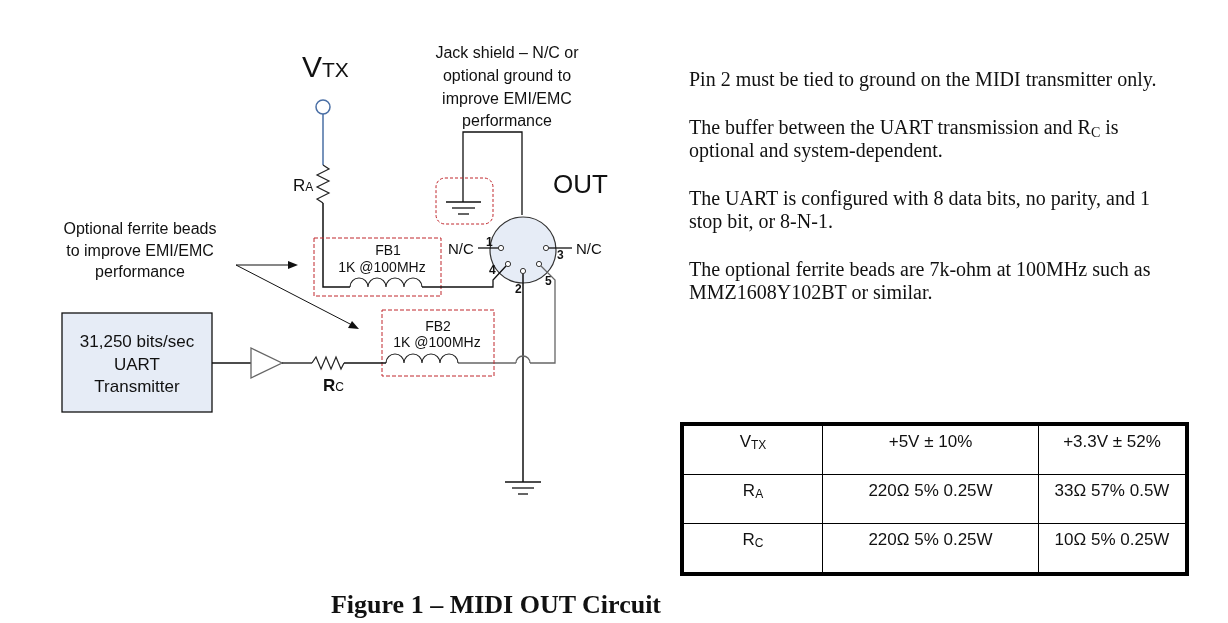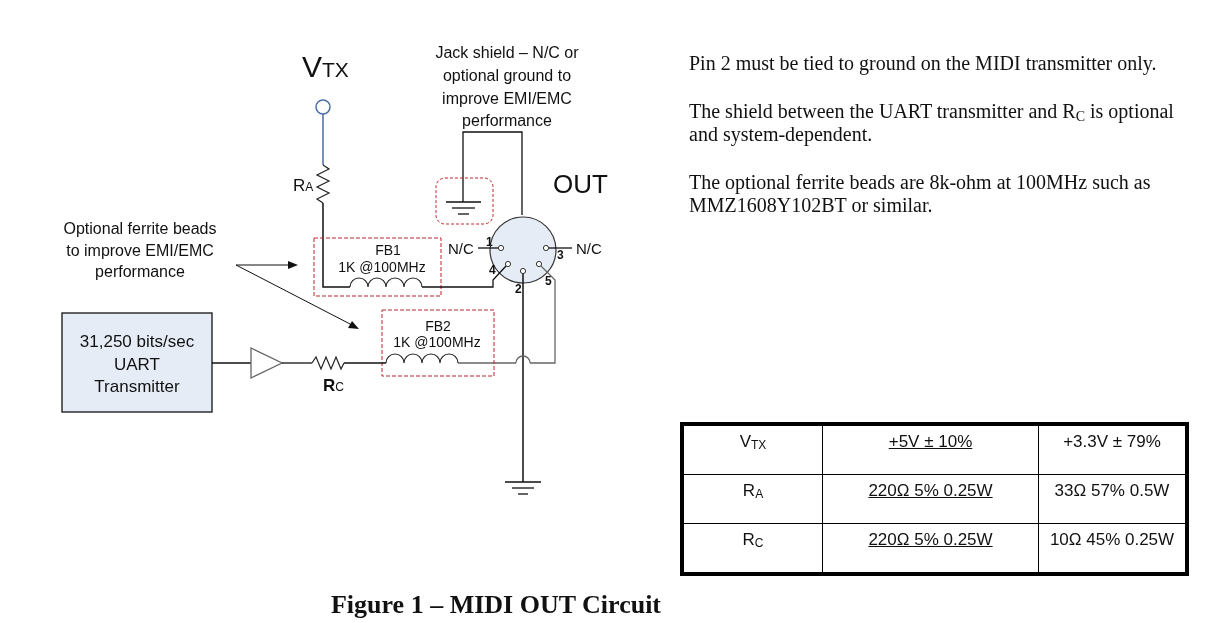--- a/index.html
+++ b/index.html
@@ -1,28 +1,28 @@
 <!DOCTYPE html>
 <html><head>
 <meta charset="utf-8">
 <style>
   html, body { margin: 0; padding: 0; background: #ffffff; }
   body { width: 1228px; height: 623px; position: relative; overflow: hidden; }
   .diagram { position: absolute; left: 0; top: 0; width: 660px; height: 580px; }
   .diagram text { font-family: "Liberation Sans", sans-serif; fill: #111; }
   .notes { position: absolute; left: 689px; top: 52px; width: 490px;
            font-family: "Liberation Serif", serif; font-size: 20px; line-height: 23px; color: #111; }
-  .notes p { margin: 0 0 25px 0; }
+  .notes p { margin: 16px 0 25px 0; }
   .notes sub { font-size: 14px; vertical-align: -3px; line-height: 0; }
   table.rtab { position: absolute; left: 680px; top: 422px; width: 509px; height: 154px;
                border-collapse: collapse; border: 4px solid #000;
                font-family: "Liberation Sans", sans-serif; font-size: 17px; color: #111; }
   table.rtab td { border: 1px solid #000; text-align: center; vertical-align: top; padding-top: 6px; }
   table.rtab td.c0 { width: 136px; }
-  table.rtab td.c1 { width: 213px; text-decoration: underline; }
+  table.rtab td.c1 { width: 213px; }
   table.rtab sub { font-size: 12px; vertical-align: -2px; line-height: 0; }
   .caption { position: absolute; left: 0; width: 992px; top: 590px; text-align: center;
              font-family: "Liberation Serif", serif; font-weight: bold; font-size: 26px; color: #111; }
 </style>
 </head>
 <body>
 
 <svg class="diagram" viewBox="0 0 660 580" width="660" height="580">
 
   <text x="302" y="77" font-size="30"><tspan>V</tspan><tspan font-size="21" dy="0">TX</tspan></text>
@@ -119,37 +119,38 @@
     <text x="140" y="277">performance</text>
   </g>
   <line x1="236" y1="265" x2="290" y2="265" stroke="#111" stroke-width="1.2"></line>
   <polygon points="298,265 288,261 288,269" fill="#111"></polygon>
   <line x1="236" y1="265" x2="352" y2="325" stroke="#111" stroke-width="1"></line>
   <polygon points="359,329 348,328 352,321" fill="#111"></polygon>
 </svg>
 
 <div class="notes">
   <p>Pin 2 must be tied to ground on the MIDI transmitter only.</p>
-  <p><span>The shield between the UART transmitter and R</span><sub>C</sub><span> is optional and system-dependent.</span></p>
-  <p>The optional ferrite beads are 8k-ohm at 100MHz such as MMZ1608Y102BT or similar.</p>
+  <p><span>The buffer between the UART transmission and R</span><sub>C</sub><span> is optional and system-dependent.</span></p>
+  <p>The UART is configured with 8 data bits, no parity, and 1 stop bit, or 8-N-1.</p>
+  <p>The optional ferrite beads are 7k-ohm at 100MHz such as MMZ1608Y102BT or similar.</p>
 </div>
 
 <table class="rtab">
   <tbody>
       <tr>
     <td class="c0"><span>V</span><sub>TX</sub></td>
     <td class="c1">+5V ± 10%</td>
-    <td>+3.3V ± 79%</td>
+    <td>+3.3V ± 52%</td>
   </tr>
   <tr>
     <td class="c0"><span>R</span><sub>A</sub></td>
     <td class="c1">220Ω 5% 0.25W</td>
     <td>33Ω 57% 0.5W</td>
   </tr>
   <tr>
     <td class="c0"><span>R</span><sub>C</sub></td>
     <td class="c1">220Ω 5% 0.25W</td>
-    <td>10Ω 45% 0.25W</td>
+    <td>10Ω 5% 0.25W</td>
   </tr>
 </tbody>
   </table>
 
 <div class="caption">Figure 1 – MIDI OUT Circuit</div>
 
 </body></html>

